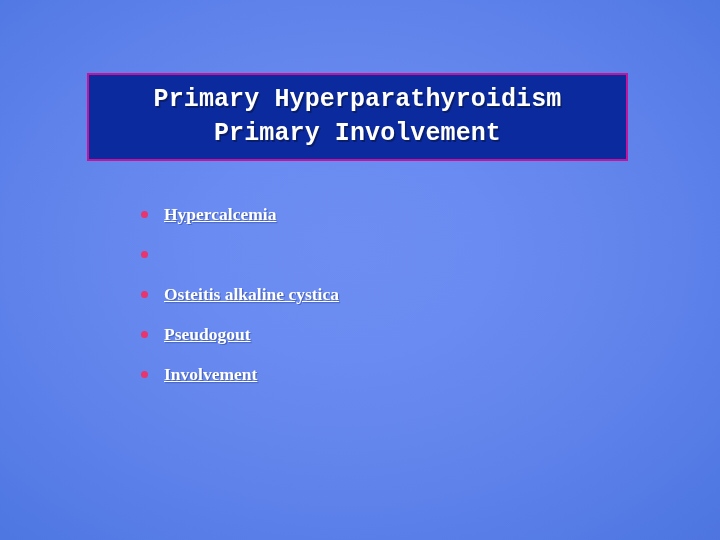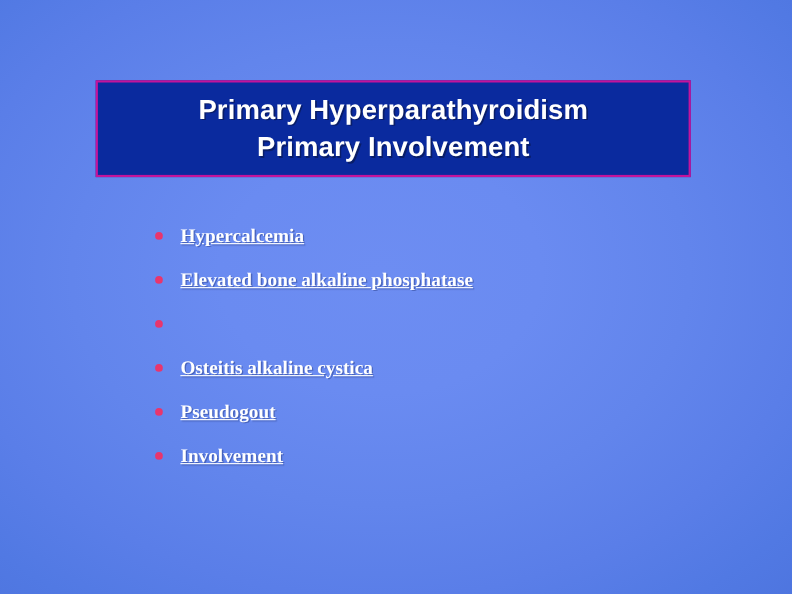--- a/index.html
+++ b/index.html
@@ -40,21 +40,21 @@
     border: 2px solid #c4149b;
     box-sizing: border-box;
     display: flex;
     flex-direction: column;
     align-items: center;
     justify-content: center;
   }
 
   .title-line {
     color: #ffffff;
-    font-family: Liberation Sans, sans-serif;
+    font-family: Liberation Mono, monospace;
     font-weight: bold;
     font-size: 25px;
     line-height: 34px;
     letter-spacing: 0.1px;
     text-align: center;
     white-space: nowrap;
     text-shadow: 1.5px 1.5px 0px rgba(10, 18, 60, 0.55);
   }
 
   
@@ -114,26 +114,20 @@
   <div id="bullet-list">
 
     <div class="bullet-row">
       <span class="bullet-marker">
           <i></i>
         </span>
       <span class="bullet-text">Hypercalcemia</span>
     </div>
 
 
-    <div class="bullet-row">
-      <span class="bullet-marker">
-          <i></i>
-        </span>
-      <span class="bullet-text">Elevated bone alkaline phosphatase</span>
-    </div>
 
     <div class="bullet-row">
       <span class="bullet-marker">
           <i></i>
         </span>
     </div>
 
     <div class="bullet-row">
       <span class="bullet-marker">
           <i></i>

